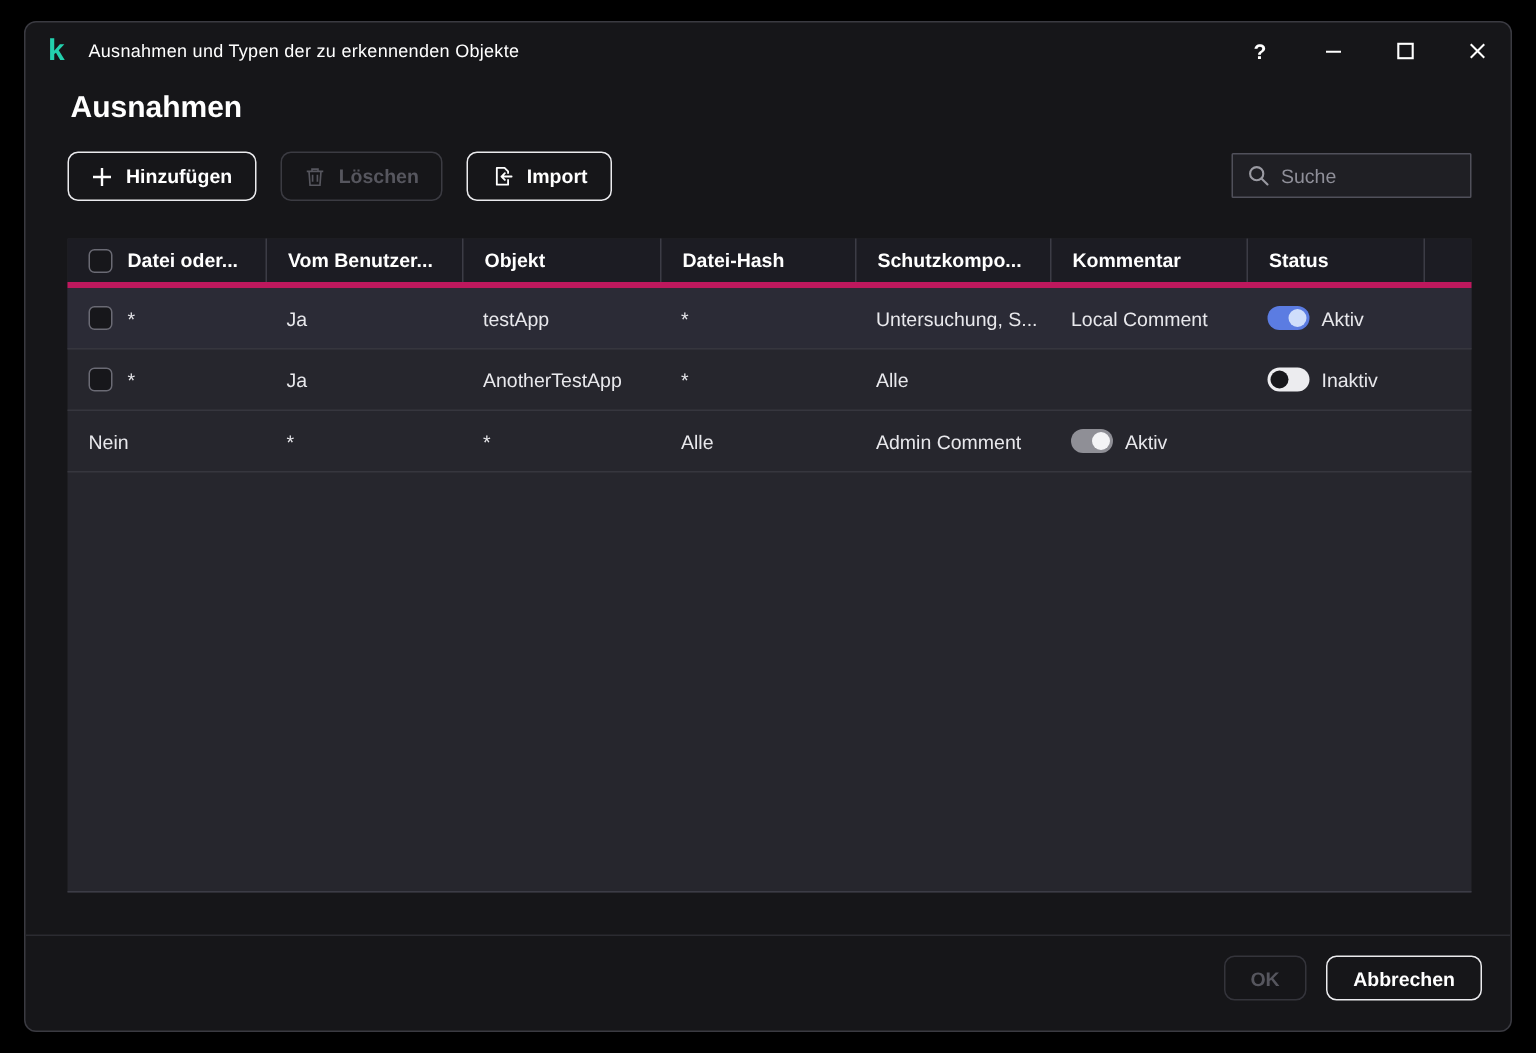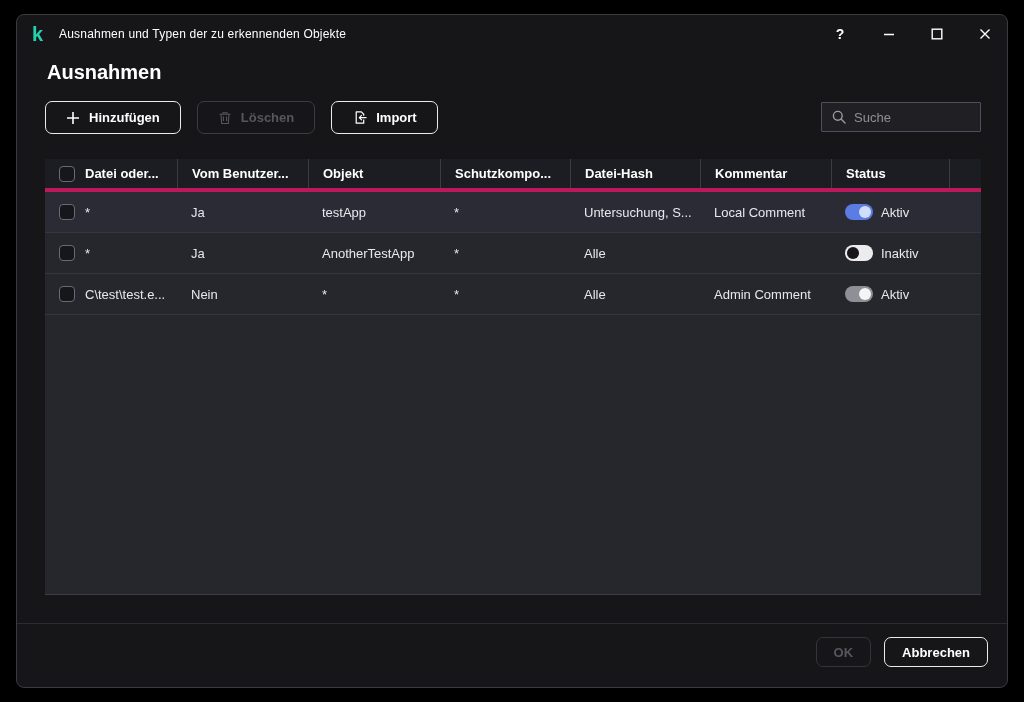--- a/index.html
+++ b/index.html
@@ -18,21 +18,21 @@
   .win-btn { position:absolute; top:8px; width:22px; height:22px; display:flex; align-items:center; justify-content:center; cursor:pointer; color:#fff; }
   .win-btn.help { left:812px; font-size:14px; font-weight:700; }
   .win-btn.min { left:861px; } .win-btn.max { left:909px; } .win-btn.close { left:957px; }
 
   
   .heading { position:absolute; left:30px; top:46px; font-size:20px; font-weight:700; }
 
   
   .toolbar { position:absolute; left:28px; top:86px; height:33px; display:flex; }
   .btn {
-    display:inline-flex; align-items:center; gap:9px; height:33px; padding:0 20px;
+    display:inline-flex; align-items:center; gap:9px; height:33px; padding:0 15px;
     border:1px solid #ebebee; border-radius:7px; background:transparent;
     color:#fff; font-size:13px; font-weight:700; margin-right:16px; cursor:pointer; white-space:nowrap;
   }
   .btn.disabled { border-color:#3b3b42; color:#56565e; cursor:default; }
   .btn svg { display:block; }
 
   .search {
     position:absolute; left:804px; top:87px; width:160px; height:30px;
     background:#1f1f24; border:1px solid #50505a; border-radius:1px;
     display:flex; align-items:center; padding:0 10px; gap:8px;
@@ -130,22 +130,22 @@
   </div>
 
   <div class="table">
     <div class="thead">
       <div class="th first">
         <span class="checkbox"></span>
         <span>Datei oder...</span>
       </div>
       <div class="th">Vom Benutzer...</div>
       <div class="th">Objekt</div>
+      <div class="th">Datei-Hash</div>
       <div class="th">Schutzkompo...</div>
-      <div class="th">Datei-Hash</div>
       <div class="th">Kommentar</div>
       <div class="th">Status</div>
       <div class="th"></div>
     </div>
 
     <div class="row st-selected">
       <div class="td first">
         <span class="checkbox"></span>
         <span>*</span>
       </div>
@@ -174,24 +174,20 @@
       <div class="td"></div>
       <div class="td status-cell">
         <span class="toggle st-off">
             <span class="knob"></span>
           </span>
         <span>Inaktiv</span>
       </div>
     </div>
 
     <div class="row st-default">
-      <div class="td first">
-        <span class="checkbox"></span>
-        <span>C\test\test.e...</span>
-      </div>
       <div class="td">Nein</div>
       <div class="td">*</div>
       <div class="td">*</div>
       <div class="td">Alle</div>
       <div class="td">Admin Comment</div>
       <div class="td status-cell">
         <span class="toggle st-on-gray">
             <span class="knob"></span>
           </span>
         <span>Aktiv</span>

